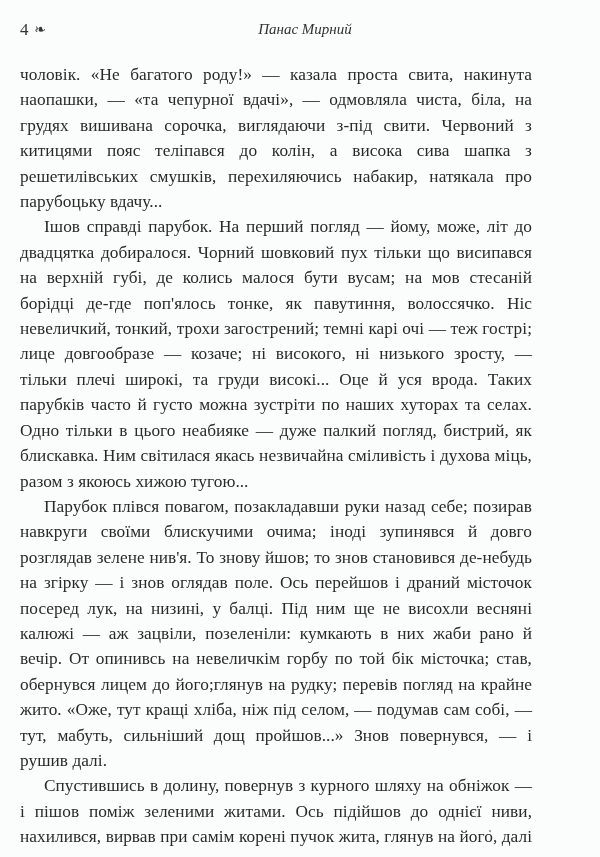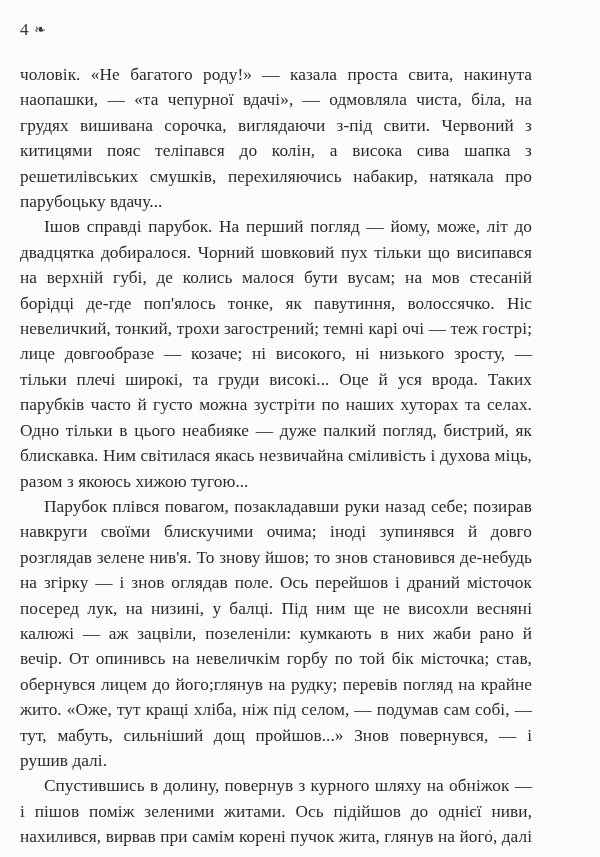--- a/index.html
+++ b/index.html
@@ -41,20 +41,21 @@
       position: absolute; left: 489px; top: 830px; width: 2px; height: 2px;
       background: #888; border-radius: 1px;
     }
   </style>
 </head>
 <body>
 
 <div class="header">
   <span class="page-num">4</span>
   <span class="ornament">❧</span>
+  <span class="running-title">Панас Мирний</span>
 </div>
 
 <div class="text-block">
   <p>чоловік. «Не багатого роду!» — казала проста свита, накинута наопашки, — «та чепурної вдачі», — одмовляла чиста, біла, на грудях вишивана сорочка, виглядаючи з-під свити. Червоний з китицями пояс теліпався до колін, а висока сива шапка з решетилівських смушків, перехиляючись набакир, натякала про парубоцьку вдачу...</p>
   <p class="indent">Ішов справді парубок. На перший погляд — йому, може, літ до двадцятка добиралося. Чорний шовковий пух тільки що висипався на верхній губі, де колись малося бути вусам; на мов стесаній борідці де-где поп'ялось тонке, як павутиння, волоссячко. Ніс невеличкий, тонкий, трохи загострений; темні карі очі — теж гострі; лице довгообразе — козаче; ні високого, ні низького зросту, — тільки плечі широкі, та груди високі... Оце й уся врода. Таких парубків часто й густо можна зустріти по наших хуторах та селах. Одно тільки в цього неабияке — дуже палкий погляд, бистрий, як блискавка. Ним світилася якась незвичайна сміливість і духова міць, разом з якоюсь хижою тугою...</p>
   <p class="indent">Парубок плівся повагом, позакладавши руки назад себе; позирав навкруги своїми блискучими очима; іноді зупинявся й довго розглядав зелене нив'я. То знову йшов; то знов становився де-небудь на згірку — і знов оглядав поле. Ось перейшов і драний місточок посеред лук, на низині, у балці. Під ним ще не висохли весняні калюжі — аж зацвіли, позеленіли: кумкають в них жаби рано й вечір. От опинивсь на невеличкім горбу по той бік місточка; став, обернувся лицем до його;глянув на рудку; перевів погляд на крайне жито. «Оже, тут кращі хліба, ніж під селом, — подумав сам собі, —тут, мабуть, сильніший дощ пройшов...» Знов повернувся, — і рушив далі.</p>
   <p class="indent">Спустившись в долину, повернув з курного шляху на обніжок — і пішов поміж зеленими житами. Ось підійшов до однієї ниви, нахилився, вирвав при самім корені пучок жита, глянув на його, далі глянув на ниву, — і лице засвітилось одрадою. «От де моя праця, — немов казали його очі, — не</p>
 </div>
 
 <div class="speck"></div>

